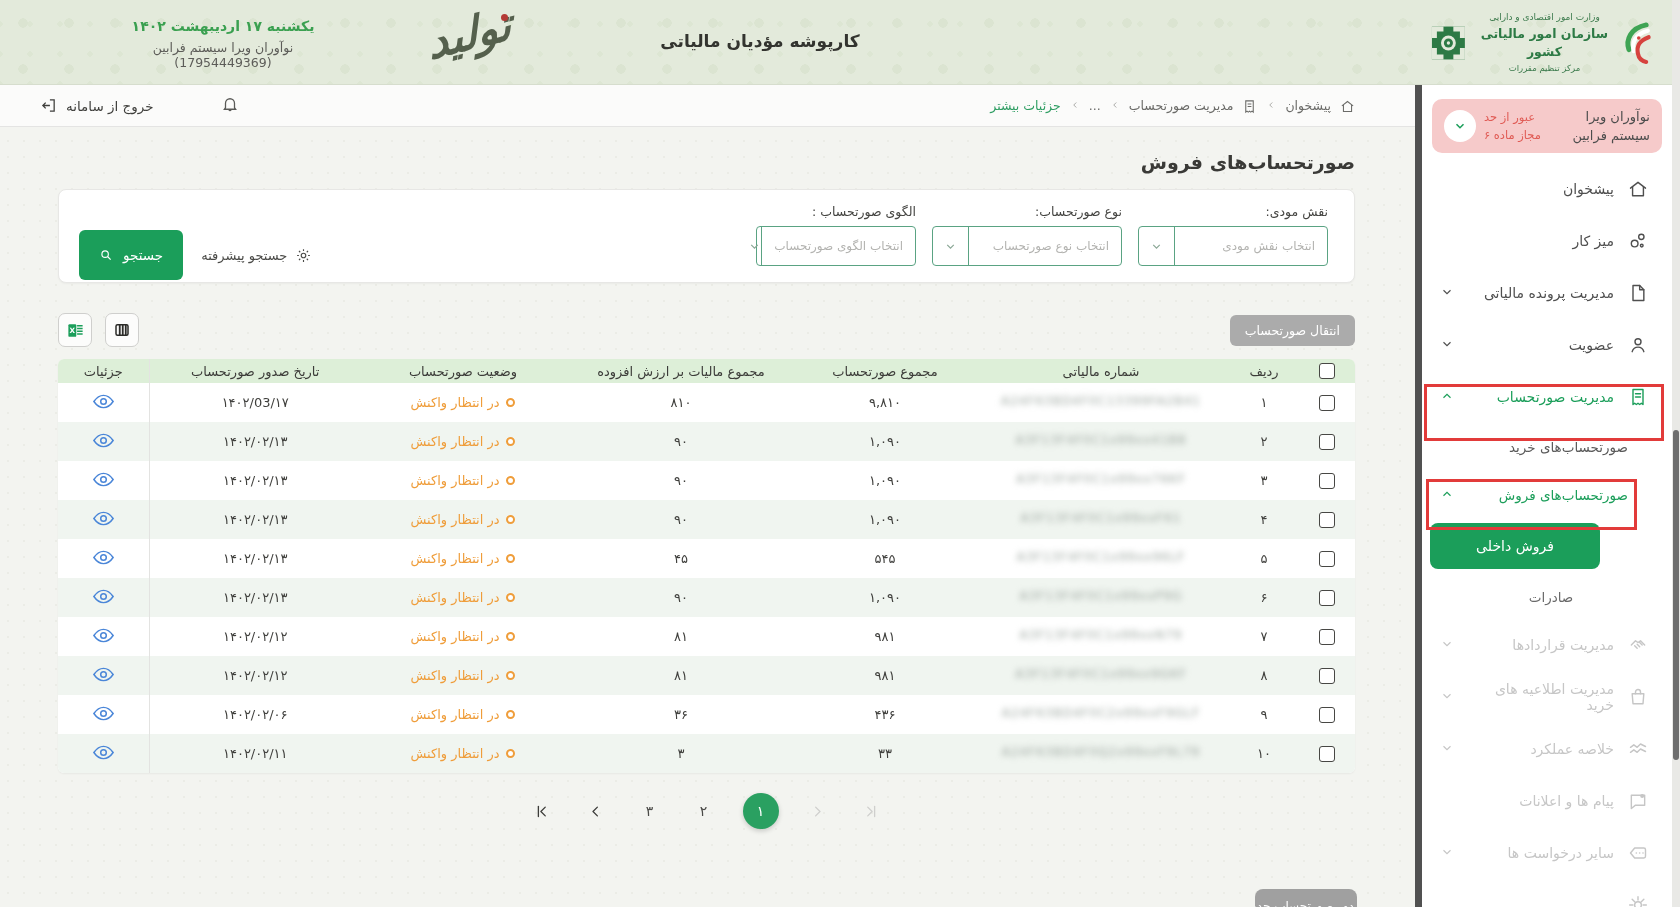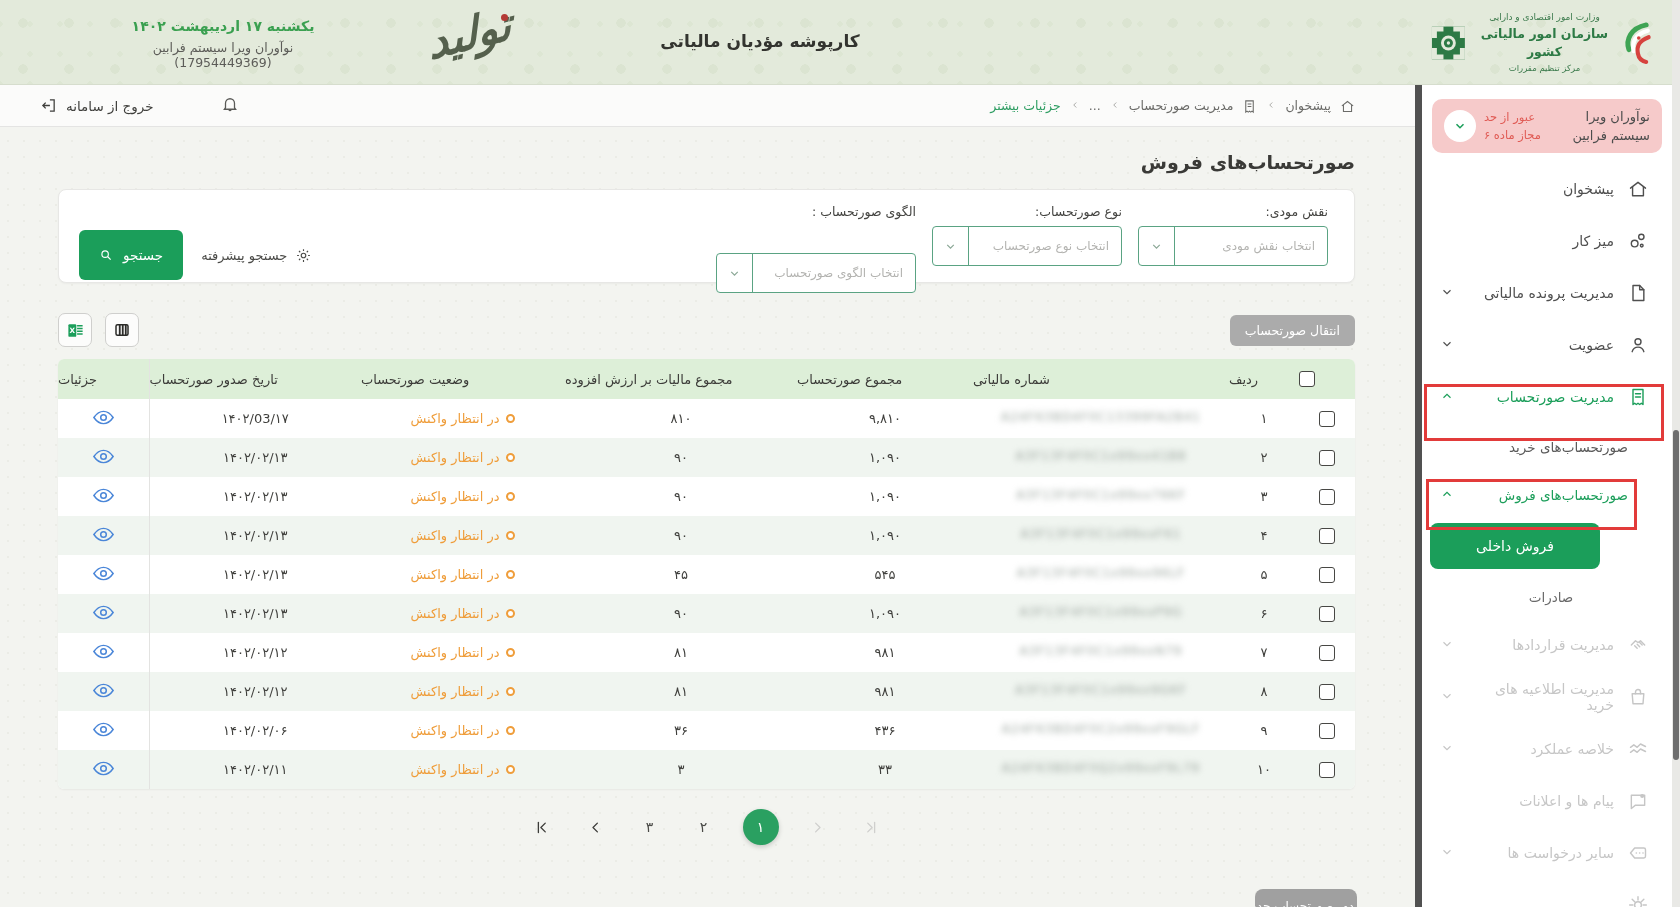--- a/index.html
+++ b/index.html
@@ -78,40 +78,40 @@
   
   .filter-card { background:#fff; border:1px solid #e7e7e5; border-radius:8px; height:94px; box-shadow:0 1px 2px rgba(0,0,0,.04);
     display:flex; align-items:flex-start; padding:14px 26px 0 20px; }
   .filters { display:flex; gap:16px; }
   .fgroup { display:flex; flex-direction:column; gap:7px; }
   .fgroup label { font-size:12.5px; color:#454542; }
   .select { height:40px; border:1px solid #5aa383; border-radius:4px; background:#fff; display:flex; align-items:center; cursor:pointer; }
   .select .ph { flex:1; padding:0 12px; font-size:12px; color:#b3b3b0; white-space:nowrap; }
   .select .dd { width:36px; align-self:stretch; border-right:1px solid #5aa383; display:flex; align-items:center; justify-content:center; }
   .select .dd svg { width:13px; height:13px; stroke:#8aa795; fill:none; stroke-width:2.2; }
-  .w190{width:190px;} .w200{width:200px;margin-top:27px;}
+  .w190{width:190px;} .w200{width:160px;}
   .search-zone { margin-right:auto; display:flex; align-items:center; gap:18px; margin-top:26px; }
   .adv-search { display:flex; align-items:center; gap:8px; font-size:13px; color:#4a4a47; cursor:pointer; }
   .adv-search svg { width:17px; height:17px; stroke:#4a4a47; fill:none; stroke-width:1.6; }
   .btn-search { display:flex; align-items:center; gap:10px; background:#1b9e5a; color:#fff; border:none; border-radius:6px;
     height:50px; padding:0 20px; font-size:13.5px; font-family:inherit; cursor:pointer; }
   .btn-search svg { width:14px; height:14px; stroke:#fff; fill:none; stroke-width:2; }
 
   
   .actions-row { margin-top:30px; display:flex; align-items:center; }
   .btn-transfer { background:#ababab; color:#fff; border:none; border-radius:6px; height:31px; padding:0 15px; font-size:12.5px; font-family:inherit; cursor:default; }
   .view-icons { margin-right:auto; display:flex; gap:13px; }
   .icon-btn { width:34px; height:34px; border:1px solid #cfcfcd; border-radius:7px; background:#fcfcfb; display:flex; align-items:center; justify-content:center; cursor:pointer; }
 
   
   .table-card { margin-top:12px; background:#fff; border-radius:6px; overflow:hidden; box-shadow:0 1px 2px rgba(0,0,0,.05); }
   table { width:100%; border-collapse:collapse; table-layout:fixed; }
   col.c1{width:56px;} col.c2{width:70px;} col.c3{width:256px;} col.c4{width:176px;}
   col.c5{width:232px;} col.c6{width:204px;} col.c7{width:212px;}
-  thead th { background:#ddefd8; height:40px; font-size:13px; font-weight:500; color:#3c3c39; text-align:left; }
+  thead th { background:#ddefd8; height:24px; font-size:13px; font-weight:500; color:#3c3c39; text-align:center; }
   tbody td { height:39px; font-size:13px; color:#3f3f3c; text-align:center; }
   tbody tr:nth-child(even) { background:#f0f5f0; }
   th:last-child, td:last-child { border-right:1px solid #e3e3e1; }
   .num { direction:ltr; }
   .cb { display:inline-block; width:16px; height:16px; border:1.7px solid #474744; border-radius:3px; background:#fff; vertical-align:middle; cursor:pointer; }
   .blur { filter:blur(3px); color:#9aa49d; font-size:12px; letter-spacing:1px; direction:ltr; display:inline-block; max-width:230px; overflow:hidden; white-space:nowrap; }
   .status { color:#ef9d3a; font-size:13px; display:inline-flex; align-items:center; gap:7px; }
   .status .ring { display:inline-block; width:9px; height:9px; border:2.6px solid #ef9d3a; border-radius:50%; background:#fff; }
   .eye svg { width:21px; height:15px; stroke:#4a86d8; fill:none; stroke-width:1.7; cursor:pointer; }
 

